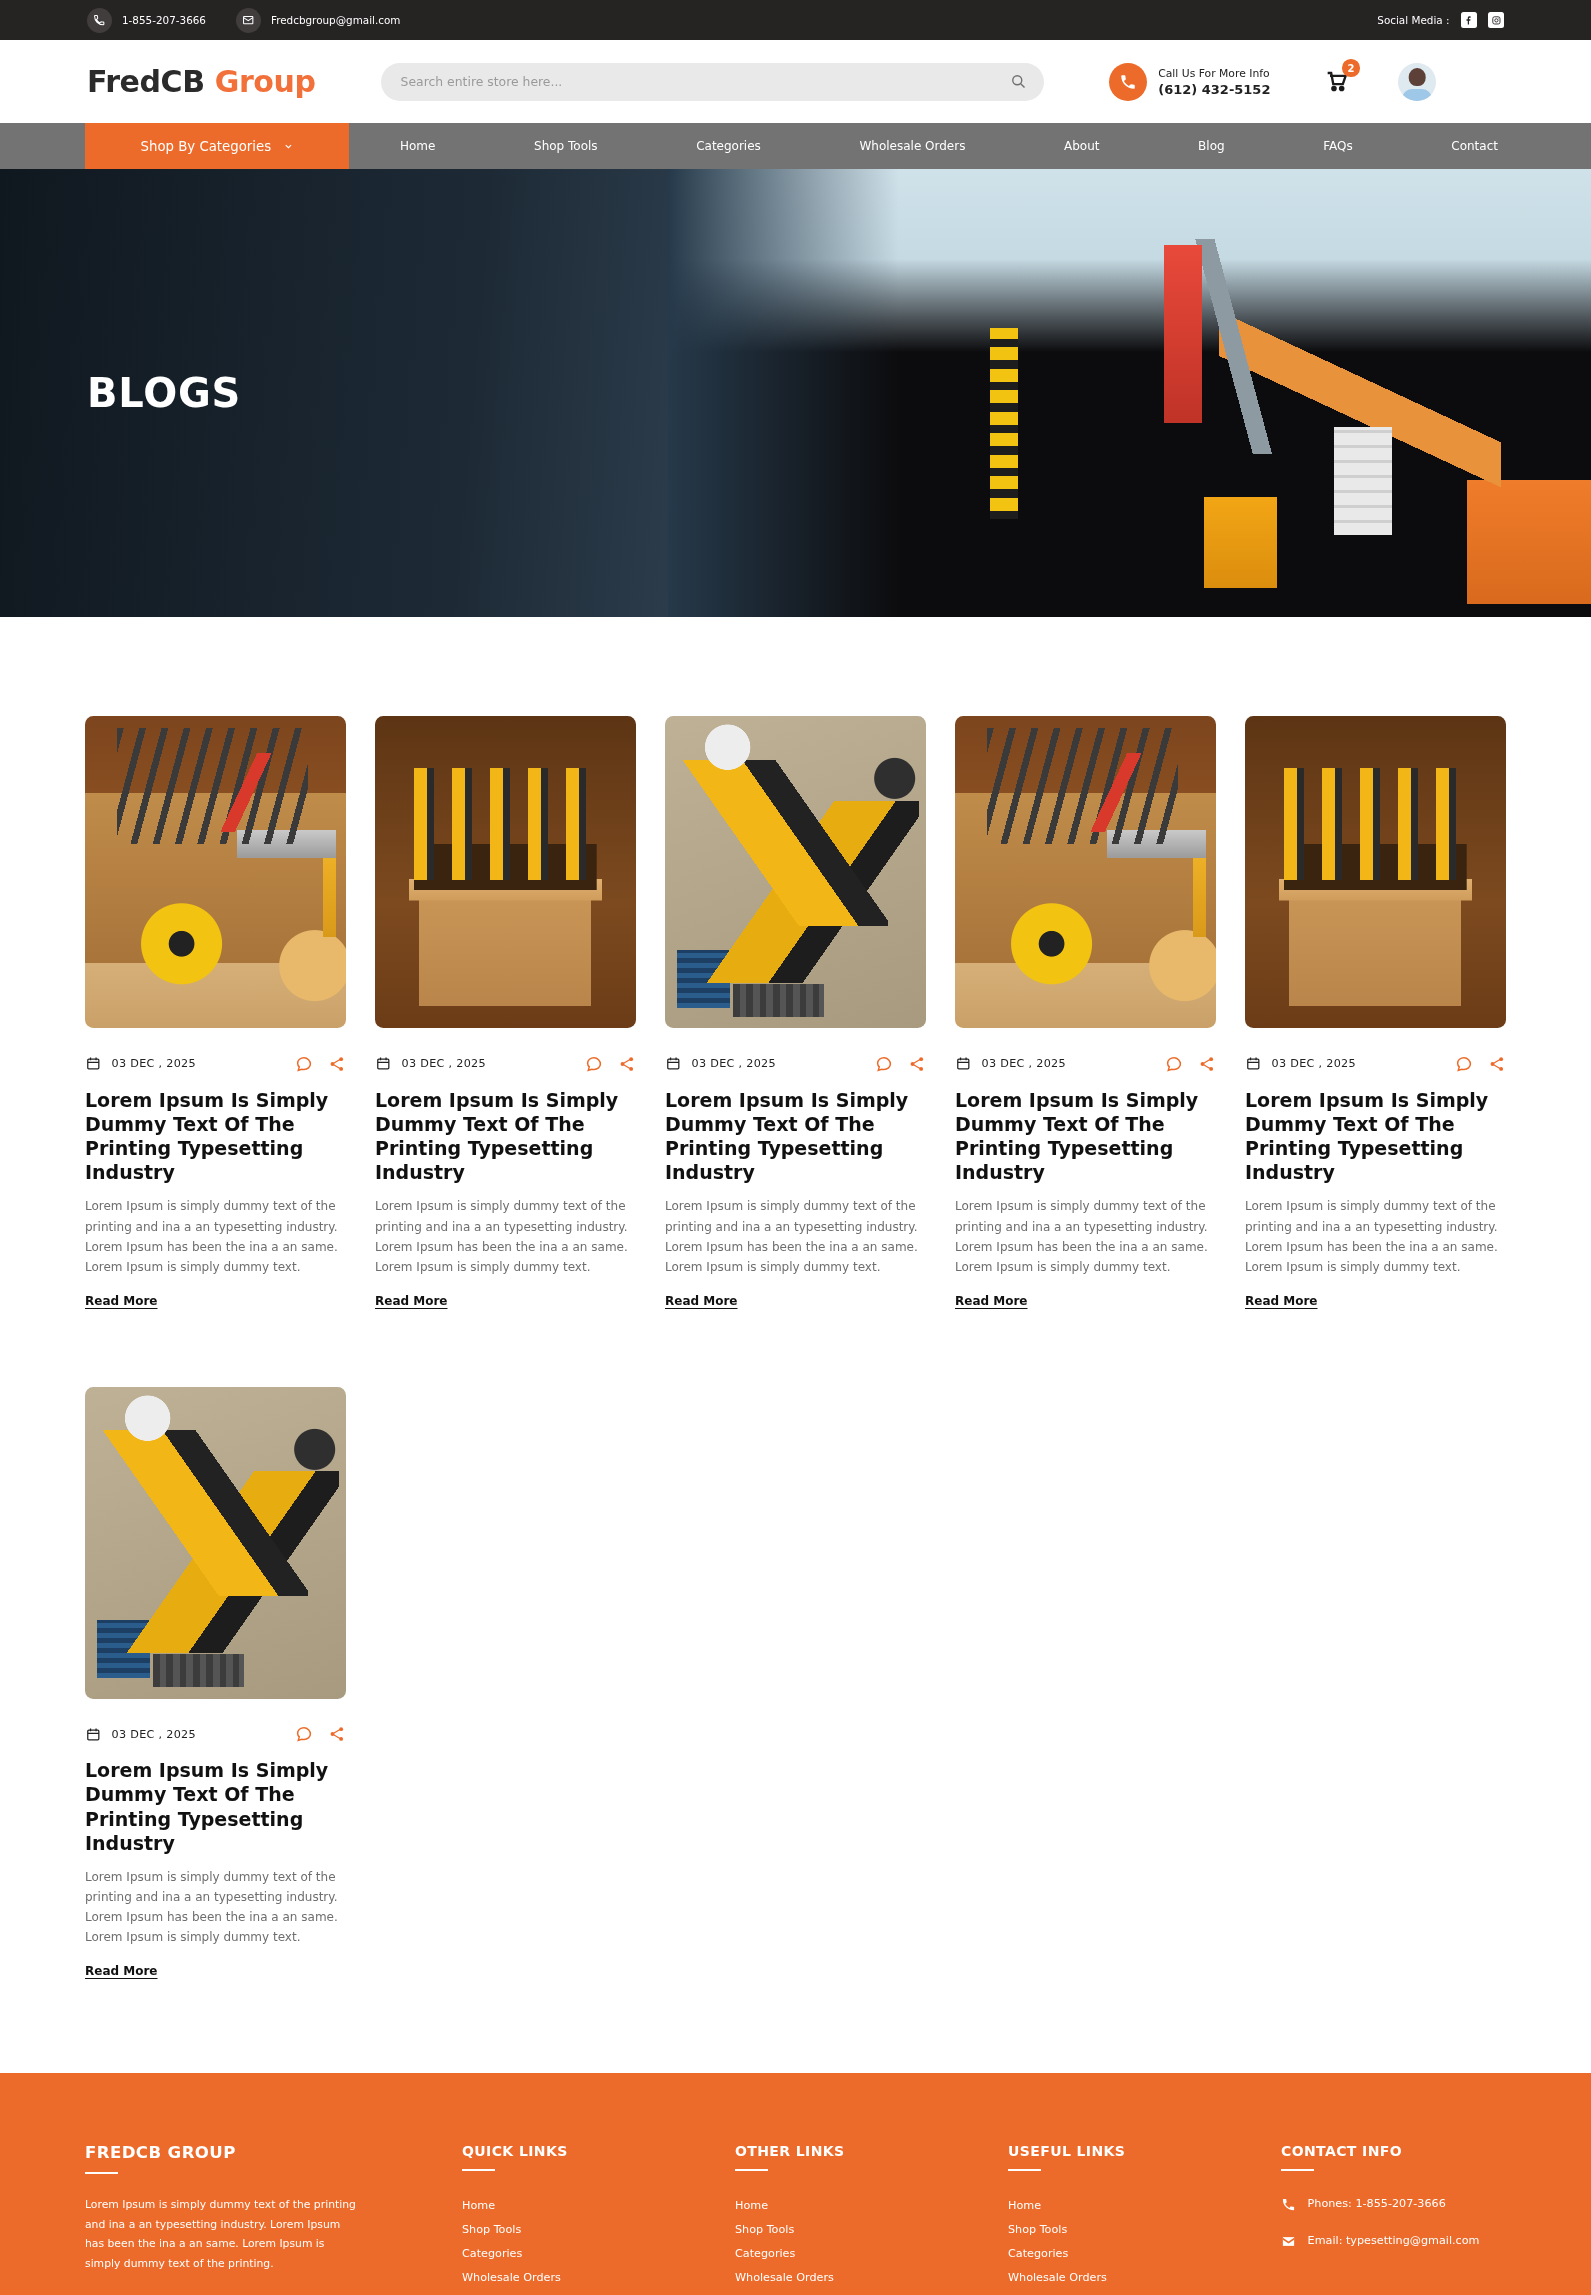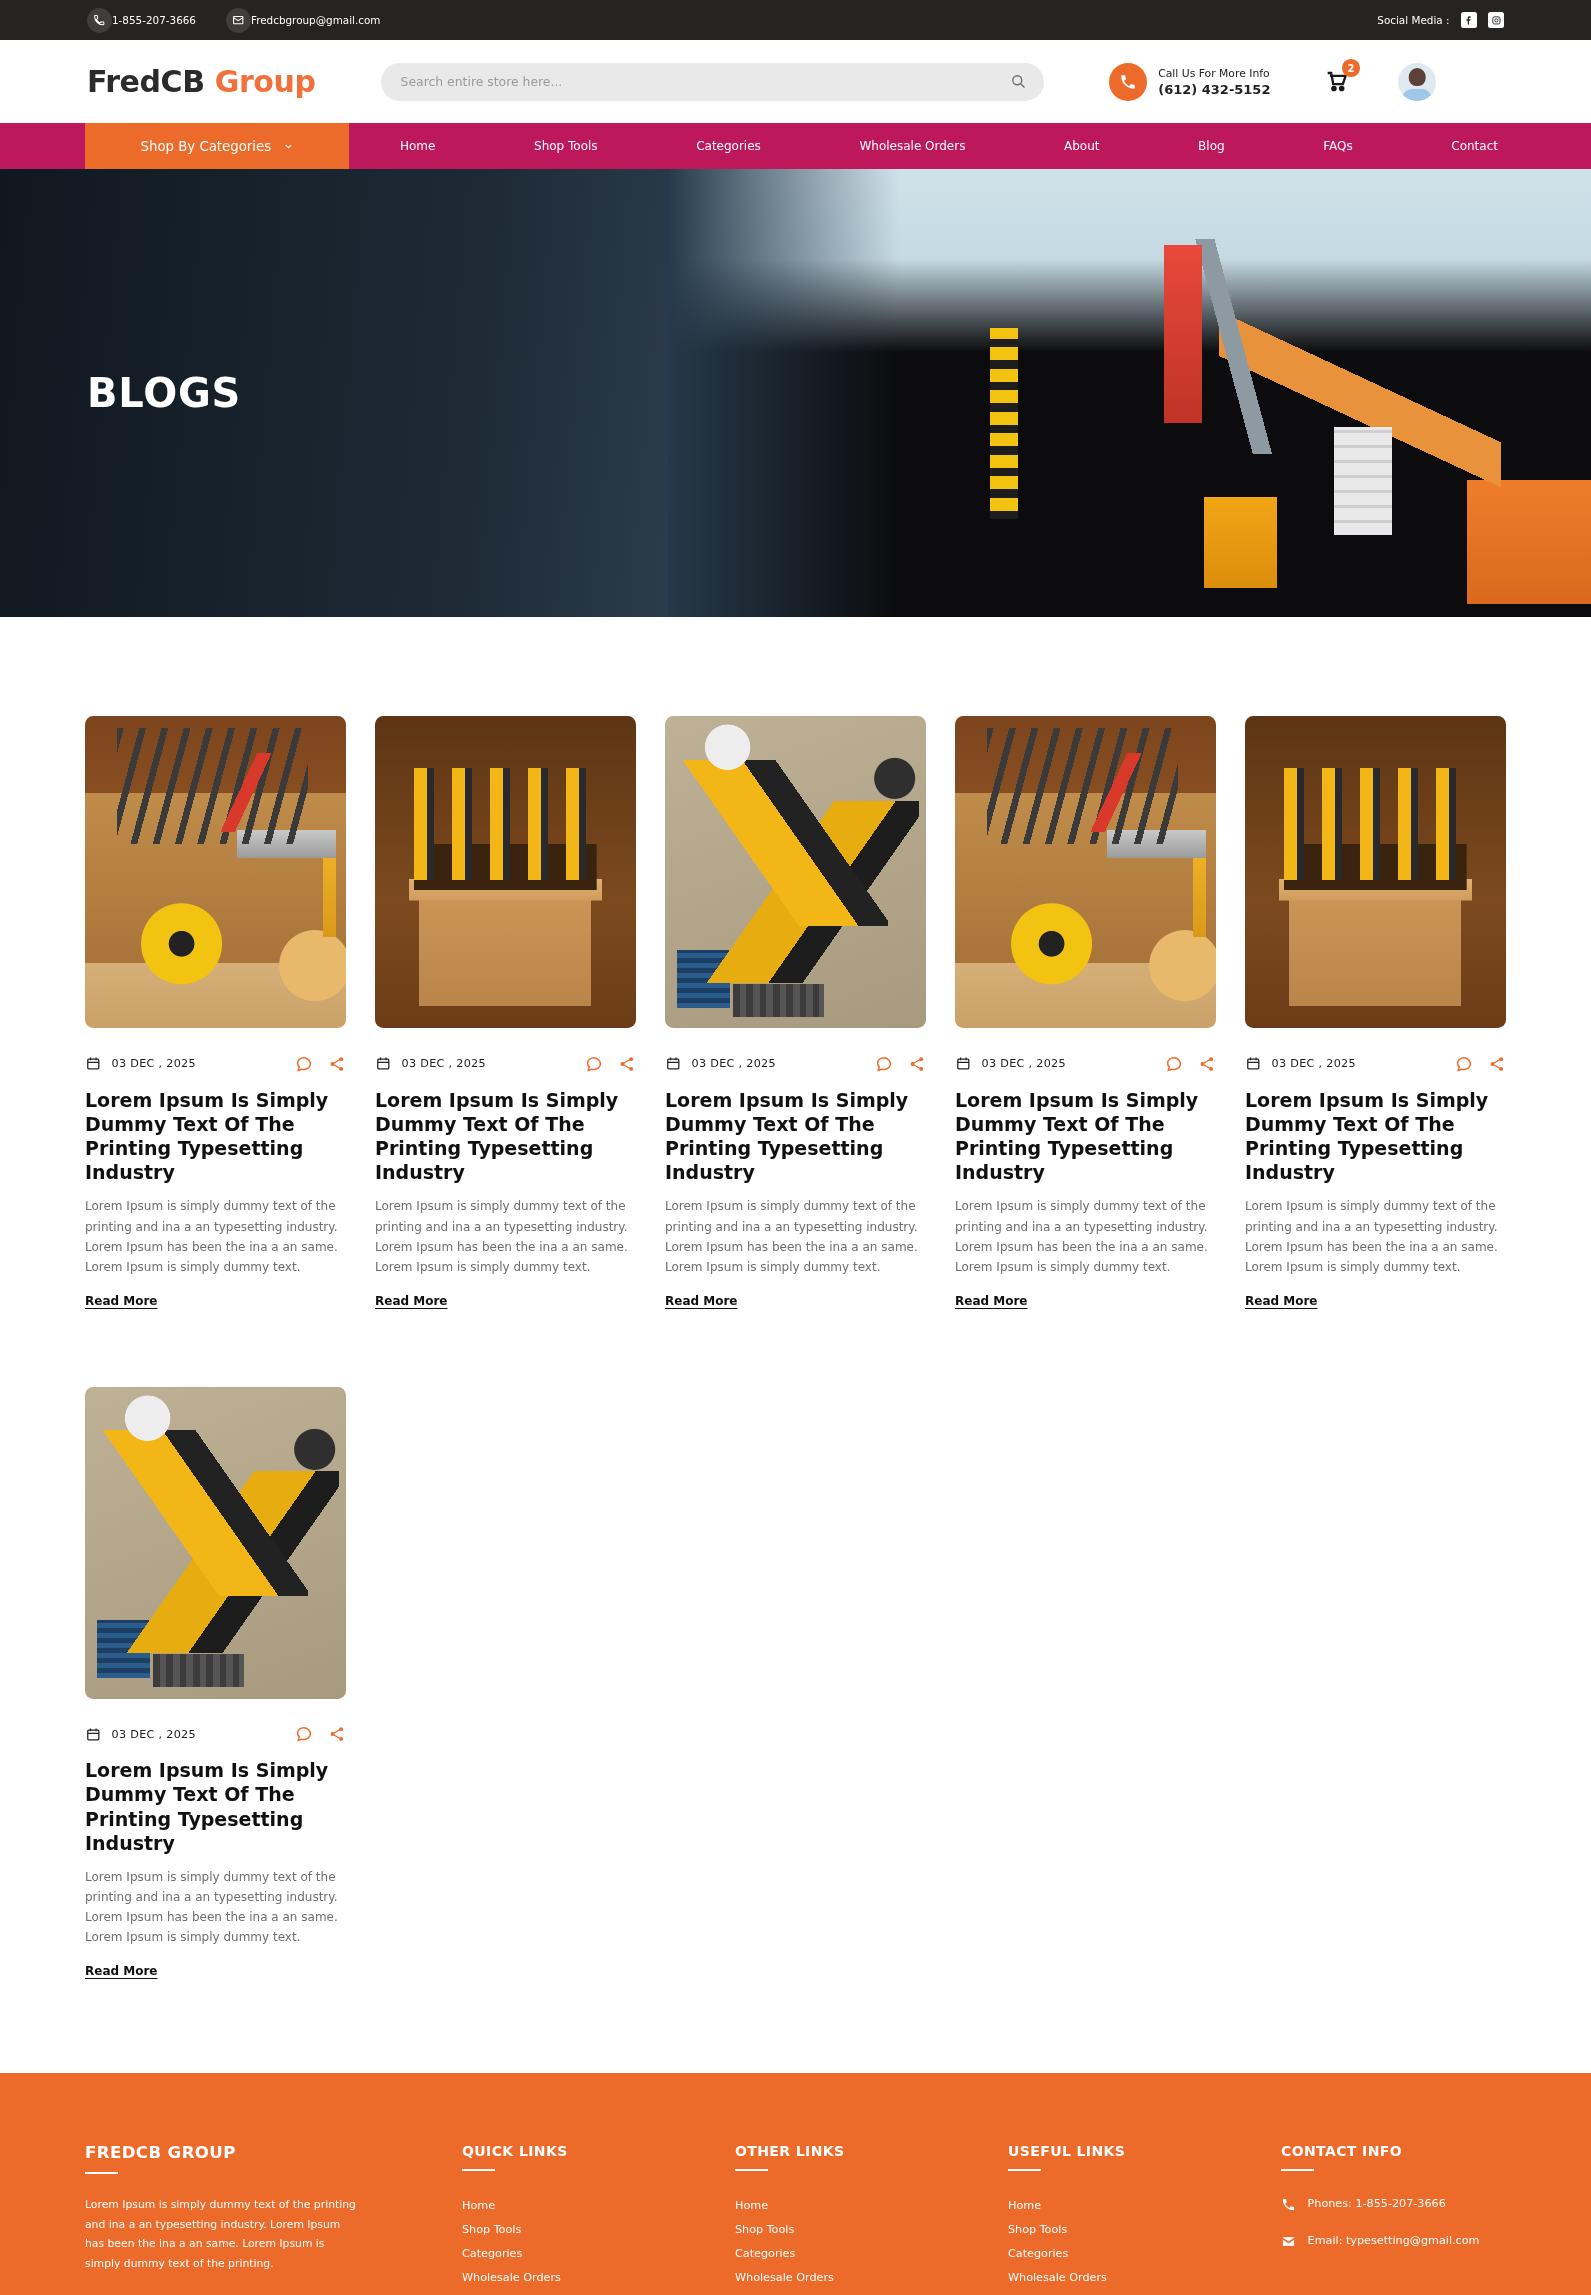--- a/index.html
+++ b/index.html
@@ -2,21 +2,21 @@
 <html style="font-size:13.3px"><head>
 <meta charset="utf-8">
 <style>
   *{margin:0;padding:0;box-sizing:border-box}
   html,body{width:1591px}
   body{font-family:"DejaVu Sans","Liberation Sans",sans-serif;background:#fff;color:#1d1d1d}
 
   
   .topbar{height:40px;background:#262323;display:flex;align-items:center;justify-content:space-between;padding:0 87px}
   .topbar-left{display:flex;align-items:center;gap:30px}
-  .topbar-item{display:flex;align-items:center;color:#fff;font-size:10.4px}
+  .topbar-item{display:flex;align-items:center;gap:10px;color:#fff;font-size:10.4px}
   .icon-circle{width:25px;height:25px;border-radius:50%;background:#413d3d;display:flex;align-items:center;justify-content:center;flex:none}
   .icon-circle svg{width:12.4px;height:12.4px;stroke:#fff;fill:none;stroke-width:2}
   .topbar-right{display:flex;align-items:center;gap:11.6px;color:#fff;font-size:10.4px}
   .soc-sq{width:15.7px;height:15.7px;background:#fff;border-radius:2.5px;display:flex;align-items:center;justify-content:center;cursor:pointer}
   .soc-sq svg{width:10.8px;height:10.8px;fill:#262323}
   .soc-sq .ig{fill:none;stroke:#262323;stroke-width:2}
 
   
   .header{height:83px;background:#fff;display:flex;align-items:center;padding:0 87px;gap:25px}
   .logo{font-size:30px;font-weight:800;letter-spacing:-0.4px;white-space:nowrap}
@@ -32,21 +32,21 @@
   .call-text{font-size:10.8px;color:#222;line-height:1.5}
   .call-number{font-size:13px;font-weight:600;color:#222}
   .cart-wrap{position:relative;margin-left:28px;cursor:pointer}
   .cart-wrap svg{width:28px;height:28px;stroke:#1a1a1a;fill:none;stroke-width:2}
   .cart-badge{position:absolute;top:-6.6px;right:-8.3px;width:17.4px;height:17.4px;border-radius:50%;background:#ed6b2a;color:#fff;font-size:10px;font-weight:700;display:flex;align-items:center;justify-content:center}
   .avatar{width:38px;height:38px;border-radius:50%;background:#dfe9f0;margin-left:21.5px;position:relative;overflow:hidden;cursor:pointer;flex:none}
   .avatar .head{position:absolute;left:50%;top:5.8px;transform:translateX(-50%);width:16.6px;height:18px;border-radius:50% 50% 45% 45%;background:#5d4037}
   .avatar .shirt{position:absolute;left:50%;bottom:-6.6px;transform:translateX(-50%);width:30px;height:18px;border-radius:10px 10px 0 0;background:#9ec7e8}
 
   
-  .nav{height:46px;background:#be185d;display:flex;align-items:stretch}
+  .nav{height:46px;background:#737373;display:flex;align-items:stretch}
   .cat-btn{margin-left:85px;width:264px;background:#ed6b2a;color:#fff;font-size:13.3px;display:flex;align-items:center;justify-content:center;gap:11.6px;cursor:pointer}
   .cat-btn svg{width:10.8px;height:10.8px;stroke:#fff;fill:none;stroke-width:2.4}
   .nav-list{flex:1;list-style:none;display:flex;align-items:center;justify-content:space-between;padding:0 93px 0 51px}
   .nav-list li{color:#fff;font-size:12px;cursor:pointer}
 
   
   .hero{position:relative;height:448px;overflow:hidden;background:linear-gradient(95deg,#10181f 0%,#1d2a36 30%,#3c4f60 58%,#7b91a2 82%,#9fb4c2 100%)}
   .hero-art{position:absolute;top:0;right:0;width:58%;height:100%;
     background:
       linear-gradient(90deg,#26394a 0%,rgba(38,57,74,0) 25%) 0 0/100% 100% no-repeat,

